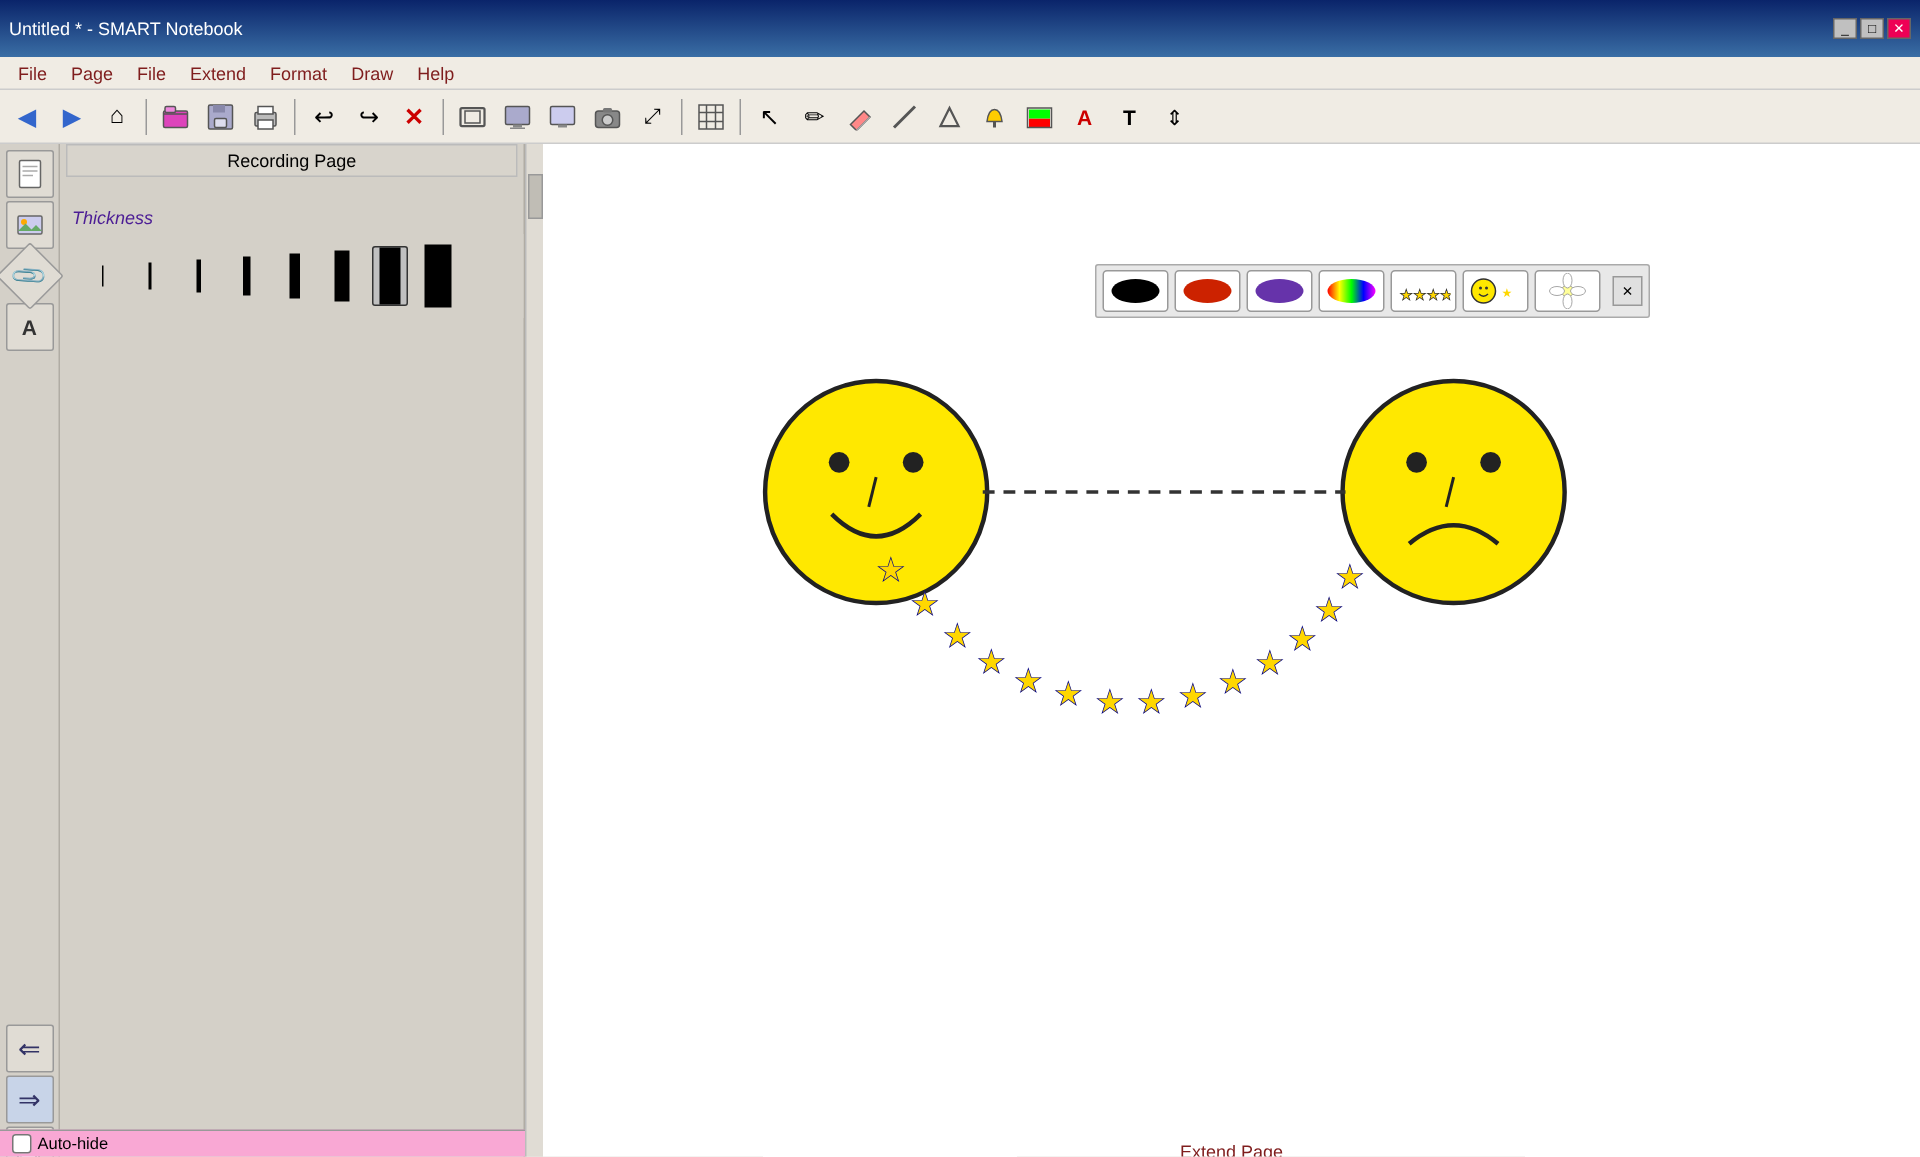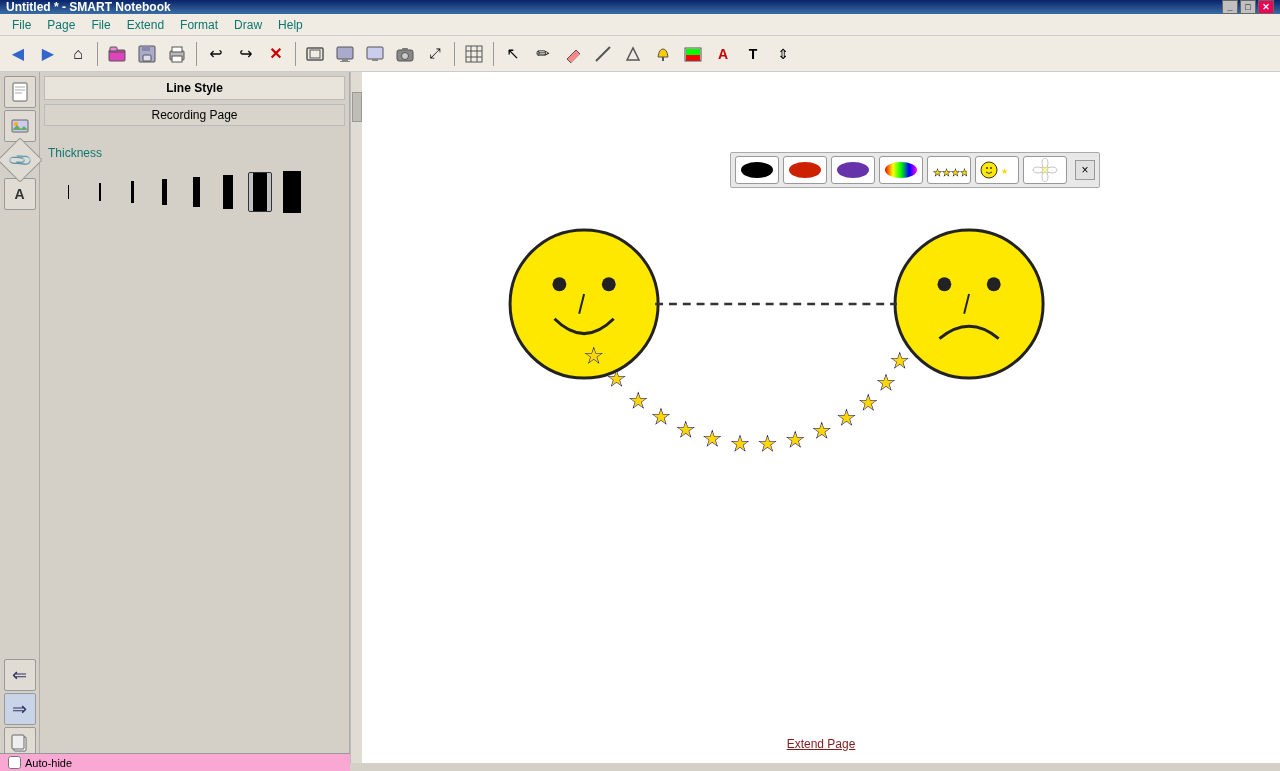--- a/index.html
+++ b/index.html
@@ -2,27 +2,27 @@
 <html><head>
   <meta charset="utf-8">
   <style>
     * { margin: 0; padding: 0; box-sizing: border-box; }
     body { font-family: 'Segoe UI', Arial, sans-serif; font-size: 12px; background: #d4d0c8; overflow: hidden; width: 1280px; height: 771px; }
 
     
     #titlebar {
       background: linear-gradient(to bottom, #0a246a, #3a6ea5);
       color: white;
-      height: 14px;
+      height: 38px;
       display: flex;
       align-items: center;
       justify-content: space-between;
       padding: 0 6px;
       font-size: 12px;
-      font-weight: bold;
+      font-weight: normal;
     }
     #titlebar .title-controls { display: flex; gap: 2px; }
     #titlebar .title-btn {
       width: 16px; height: 14px;
       background: #c0c0c0;
       border: 1px solid #666;
       cursor: pointer;
       display: flex; align-items: center; justify-content: center;
       font-size: 9px; color: #000;
     }
@@ -33,21 +33,21 @@
       height: 22px;
       display: flex;
       align-items: center;
       border-bottom: 1px solid #ccc;
       padding: 0 4px;
     }
     #menubar .menu-item {
       padding: 2px 8px;
       cursor: pointer;
       font-size: 12px;
-      color: #0f766e;
+      color: #7f1d1d;
     }
 
     
     #toolbar {
       background: #f0ece4;
       height: 36px;
       display: flex;
       align-items: center;
       border-bottom: 1px solid #ccc;
       padding: 2px 4px;
@@ -151,21 +151,22 @@
       padding: 3px 8px;
       text-align: center;
       font-size: 12px;
       cursor: pointer;
     }
 
     
     .thickness-label {
       font-size: 12px;
       padding: 4px 8px;
-      color: #0f766e;
+      color: #4c1d95;
+      font-style: italic;
     }
     .thickness-options {
       display: flex;
       align-items: flex-end;
       padding: 8px 16px;
       gap: 8px;
       background: #d4d0c8;
     }
     .thickness-option {
       display: flex;
@@ -393,21 +394,20 @@
     <div class="sidebar-btn" style="font-size:18px; color:#336; background:#c8d4e8;">⇒</div>
     <div class="sidebar-btn">
       <svg width="20" height="20" viewBox="0 0 20 20">
           <rect x="4" y="4" width="12" height="14" rx="1" fill="white" stroke="#666" stroke-width="1"></rect>
           <rect x="2" y="2" width="12" height="14" rx="1" fill="#eee" stroke="#666" stroke-width="1"></rect>
         </svg>
     </div>
   </div>
 
   <div id="left-panel">
-    <div class="panel-header">Line Style</div>
     <div class="panel-subheader">Recording Page</div>
     <div class="thickness-label">Thickness</div>
     <div class="thickness-options">
       <div class="thickness-option">
           <div class="thickness-line" style="height:14px; width:1px;"></div>
         </div>
       <div class="thickness-option">
           <div class="thickness-line" style="height:18px; width:2px;"></div>
         </div>
       <div class="thickness-option">

